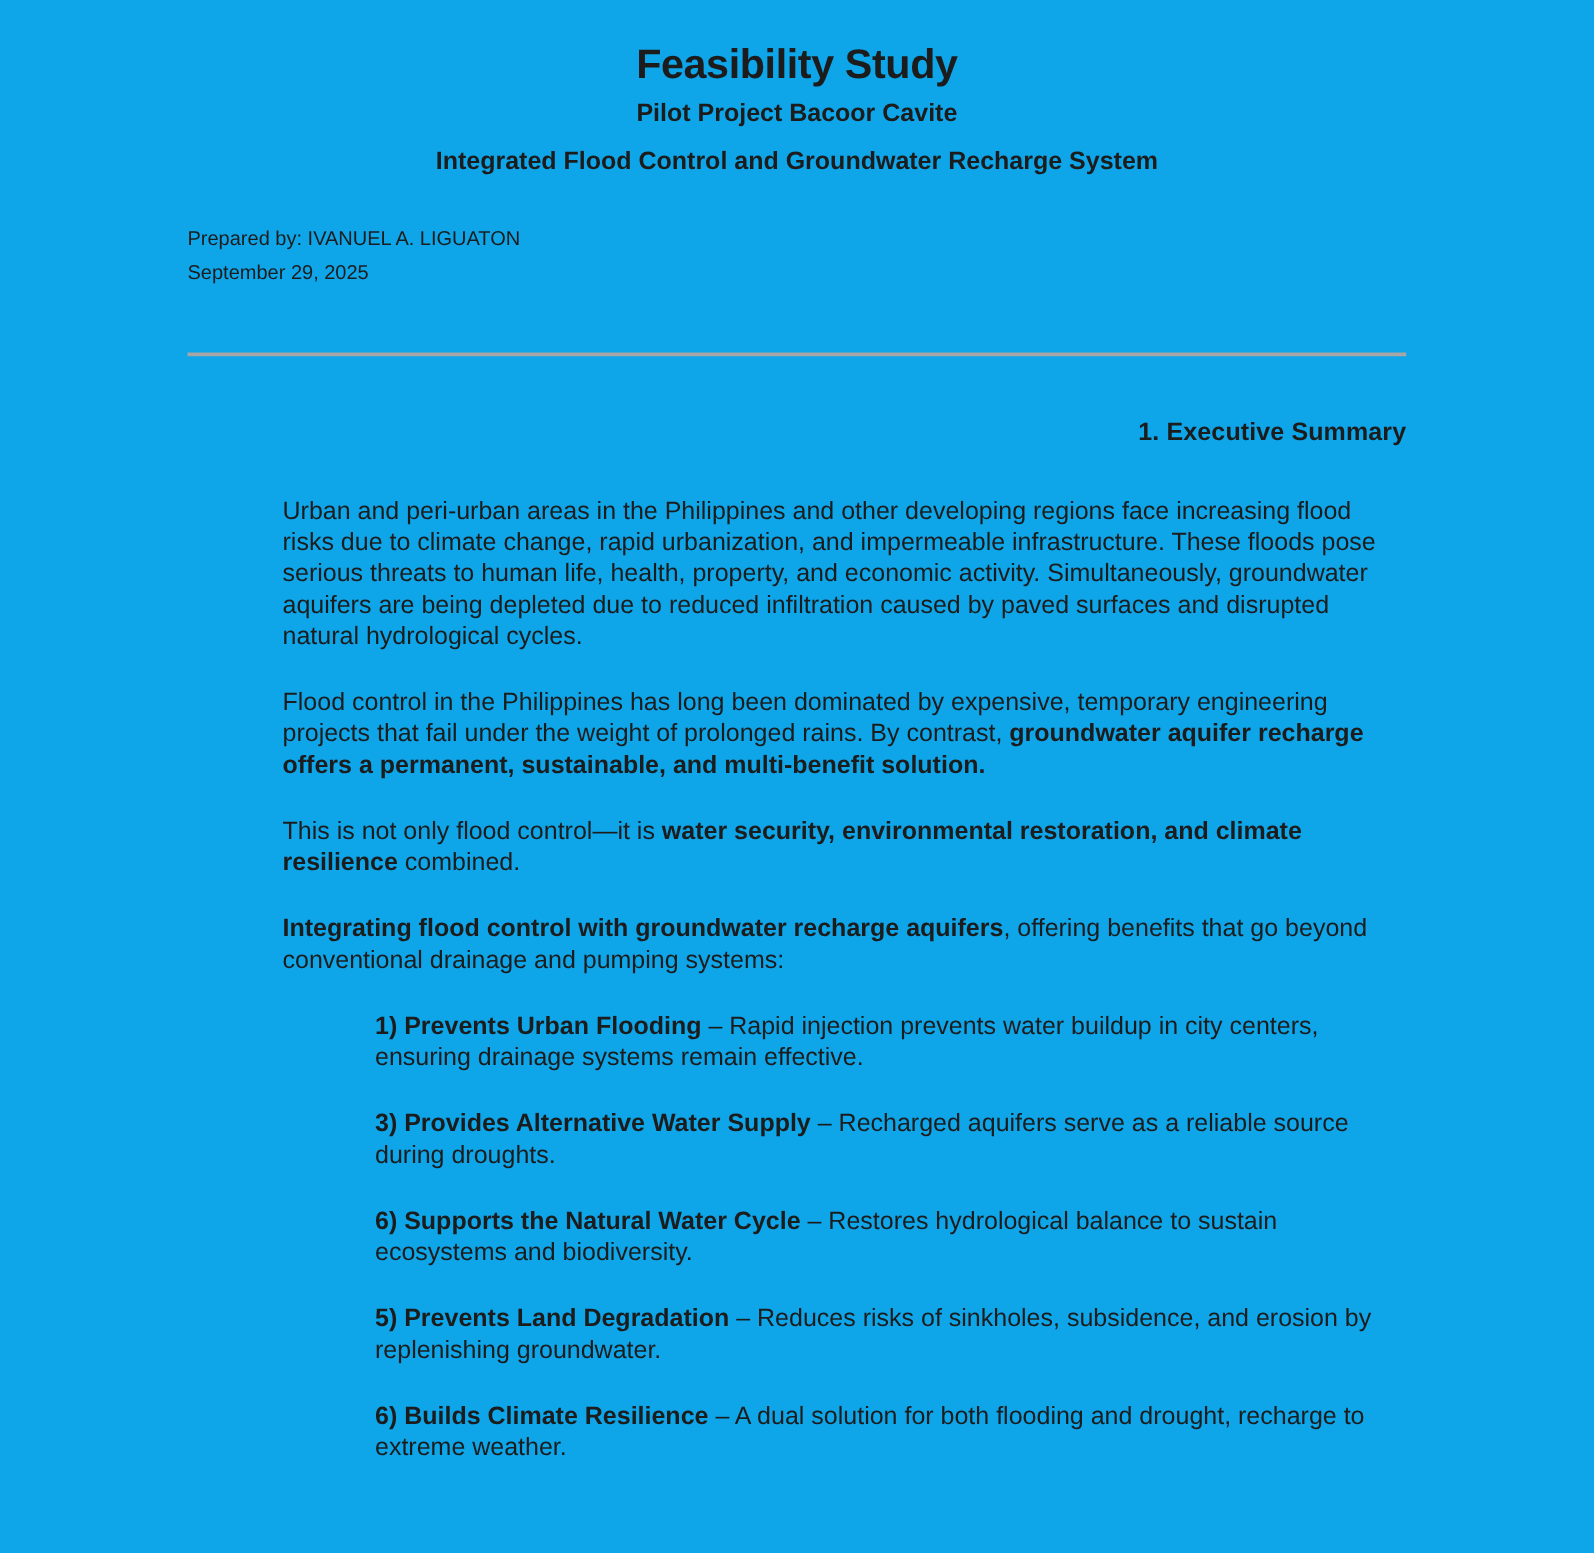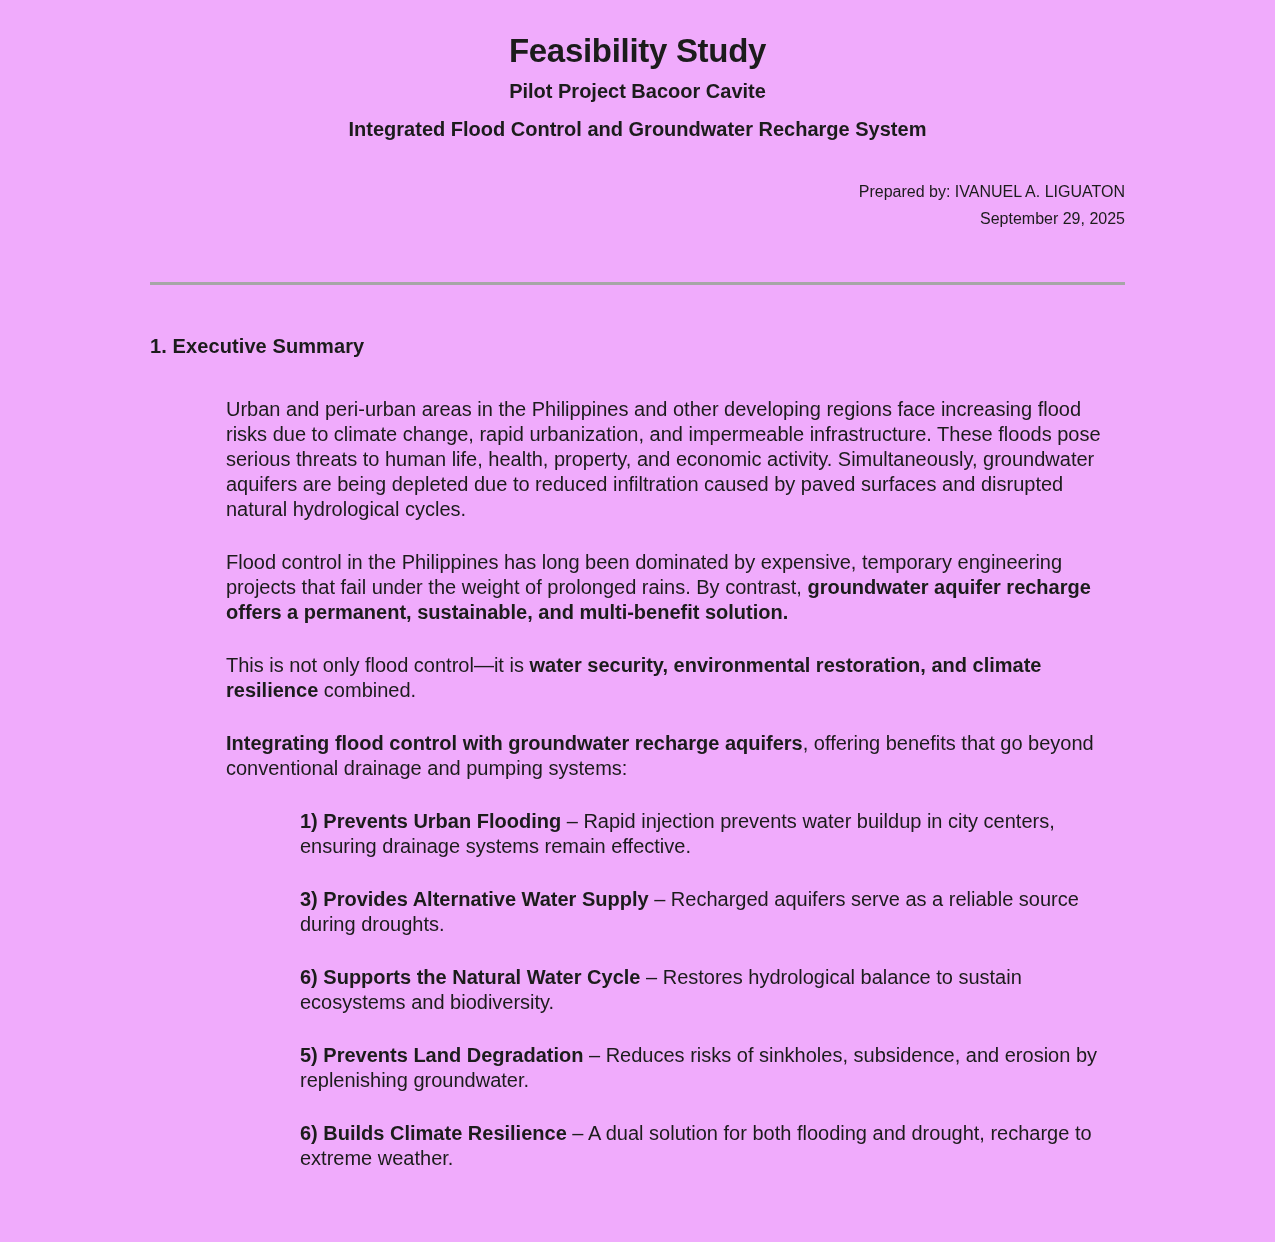--- a/index.html
+++ b/index.html
@@ -4,21 +4,21 @@
 <style>
   html, body {
     margin: 0;
     padding: 0;
     background: #ffffff;
   }
   .page {
     position: relative;
     width: 1275px;
     height: 1242px;
-    background: #f0abfc;
+    background: #0ea5e9;
     font-family: "Liberation Sans", sans-serif;
     color: #1c1c1c;
     box-sizing: border-box;
     padding: 32px 150px 0 150px;
     overflow: hidden;
   }
   
   .doc-title {
     text-align: center;
     font-size: 33px;
@@ -28,21 +28,21 @@
   }
   .doc-subtitle {
     text-align: center;
     font-size: 20px;
     line-height: 24px;
     font-weight: 700;
   }
   .doc-subtitle.first { margin-top: 14px; }
   .doc-subtitle.second { margin-top: 9px; }
   .doc-meta {
-    text-align: right;
+    text-align: left;
     font-size: 16px;
     line-height: 22px;
     font-weight: 400;
   }
   .doc-meta.prepared { margin-top: 40px; }
   .doc-meta.date { margin-top: 5px; }
   
   .divider {
     margin-top: 52px;
     height: 3px;
@@ -79,21 +79,21 @@
 <div class="page">
 
   <h1 class="doc-title" style="margin:0;">Feasibility Study</h1>
   <div class="doc-subtitle second">Pilot Project Bacoor Cavite</div>
   <div class="doc-subtitle first">Integrated Flood Control and Groundwater Recharge System</div>
   <div class="doc-meta prepared">Prepared by: IVANUEL A. LIGUATON</div>
   <div class="doc-meta date">September 29, 2025</div>
 
   <div class="divider"></div>
 
-  <h2 class="section-heading" style="margin-bottom:0;">1. Executive Summary</h2>
+  <h2 class="section-heading" style="margin-bottom:0;text-align:right;">1. Executive Summary</h2>
 
   <p class="body-copy para first">
     <span>Urban and peri-urban areas in the Philippines and other developing regions face increasing flood risks due to climate change, rapid urbanization, and impermeable infrastructure. These floods pose serious threats to human life, health, property, and economic activity. Simultaneously, groundwater aquifers are being depleted due to reduced infiltration caused by paved surfaces and disrupted natural hydrological cycles.</span>
   </p>
 
   <p class="body-copy para">
     <span>Flood control in the Philippines has long been dominated by expensive, temporary engineering projects that fail under the weight of prolonged rains. By contrast, </span><span class="bold">groundwater aquifer recharge offers a permanent, sustainable, and multi-benefit solution.</span>
   </p>
 
   <p class="body-copy para">

